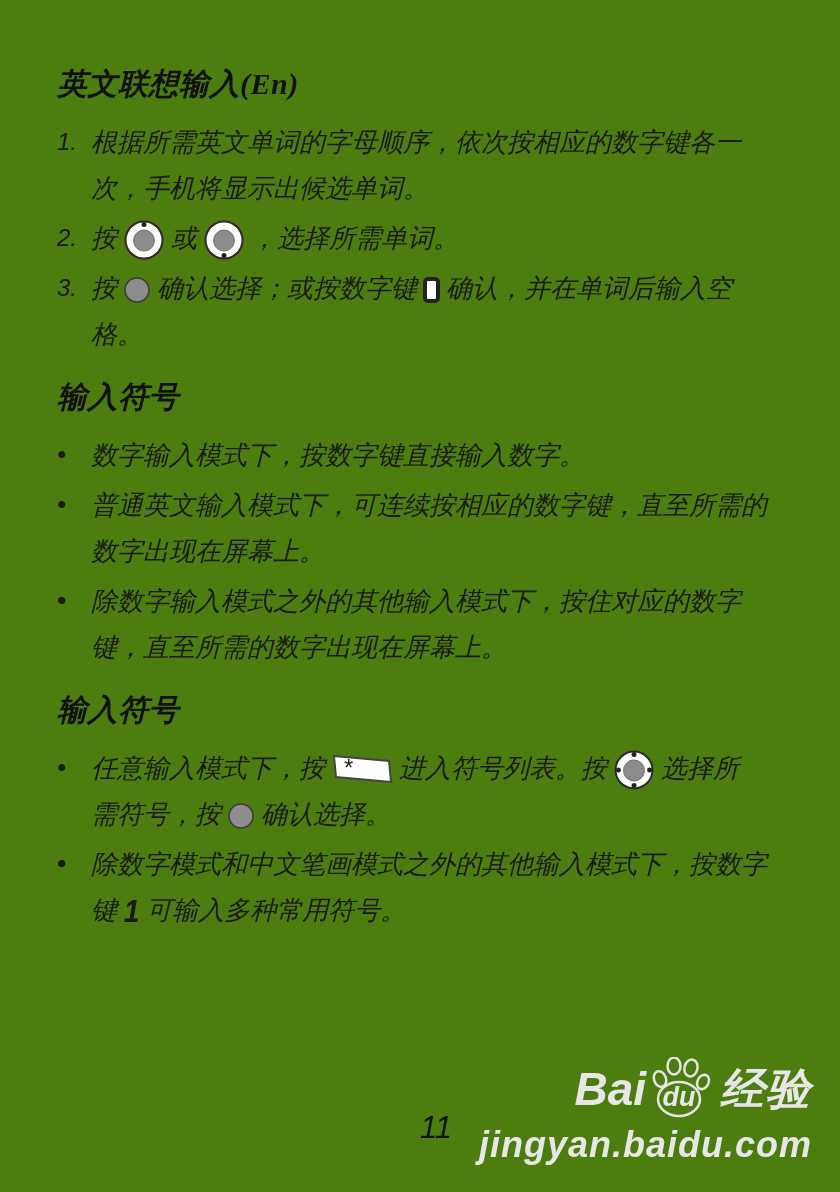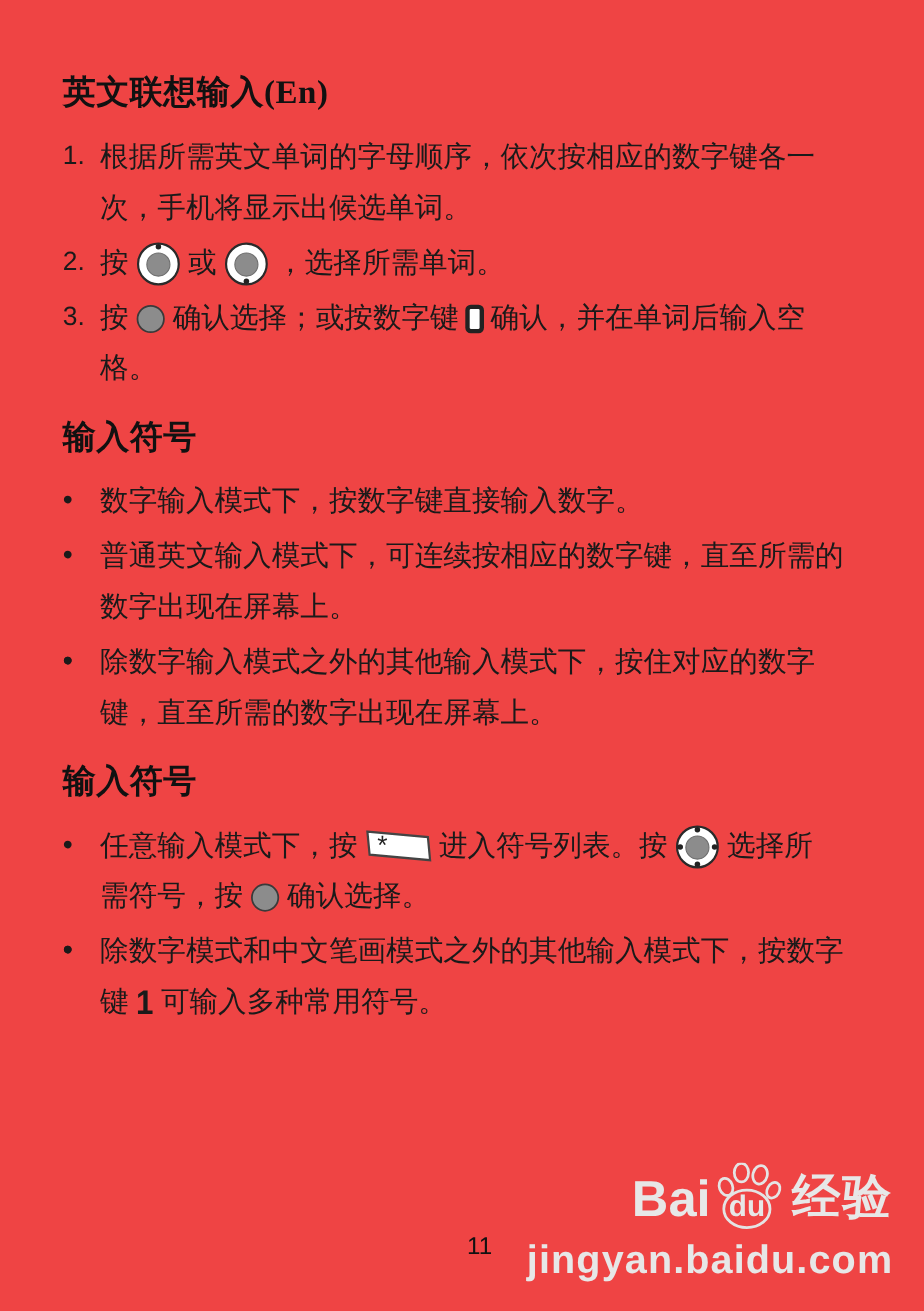--- a/index.html
+++ b/index.html
@@ -1,19 +1,19 @@
 <!DOCTYPE html>
 <html><head>
 <meta charset="utf-8">
 <style>
   html,body{margin:0;padding:0;background:#ffffff;}
   .page{
-    width:840px;height:1192px;position:relative;background:#ef4444;
+    width:840px;height:1192px;position:relative;background:#4d7c0f;
     font-family:"Liberation Sans","DejaVu Sans",sans-serif;
-    color:#1a1a1a;overflow:hidden;
+    color:#1a1a1a;overflow:hidden;font-style:italic;
   }
   .content{padding:64px 57px 0 57px;}
   section{margin:0 0 6px 0;}
   h2{
     font-size:30px;font-weight:bold;margin:20px 0 14px 0;color:#111;
     letter-spacing:0.5px;
   }
   section:first-child h2{margin-top:0;}
   .serif{font-family:"Liberation Serif","DejaVu Serif",serif;font-weight:bold;}
   ul.items{list-style:none;margin:0;padding:0;font-size:26px;line-height:46px;}
@@ -27,21 +27,21 @@
     display:inline-block;font-weight:bold;font-size:31px;line-height:30px;
     transform:scaleX(.92);color:#1a1a1a;
   }
   .zero-key{
     display:inline-block;width:9px;height:18px;border:4px solid #222;
     border-radius:5px;background:#fff;
   }
   
   .page-number{
     position:absolute;left:0;right:0;bottom:46px;text-align:center;
-    font-size:22px;color:#111;padding-left:32px;
+    font-size:31px;color:#111;padding-left:32px;
   }
   .watermark{
     position:absolute;right:28px;bottom:26px;text-align:center;
     color:#e4e4e4;user-select:none;
   }
   .wm-logo{
     display:flex;align-items:center;justify-content:flex-end;
     font-weight:bold;font-size:46px;color:#e7e7e7;line-height:1;text-align:center;
   }
   .paw{position:relative;width:64px;height:64px;margin:0 1px;flex:0 0 auto;}

